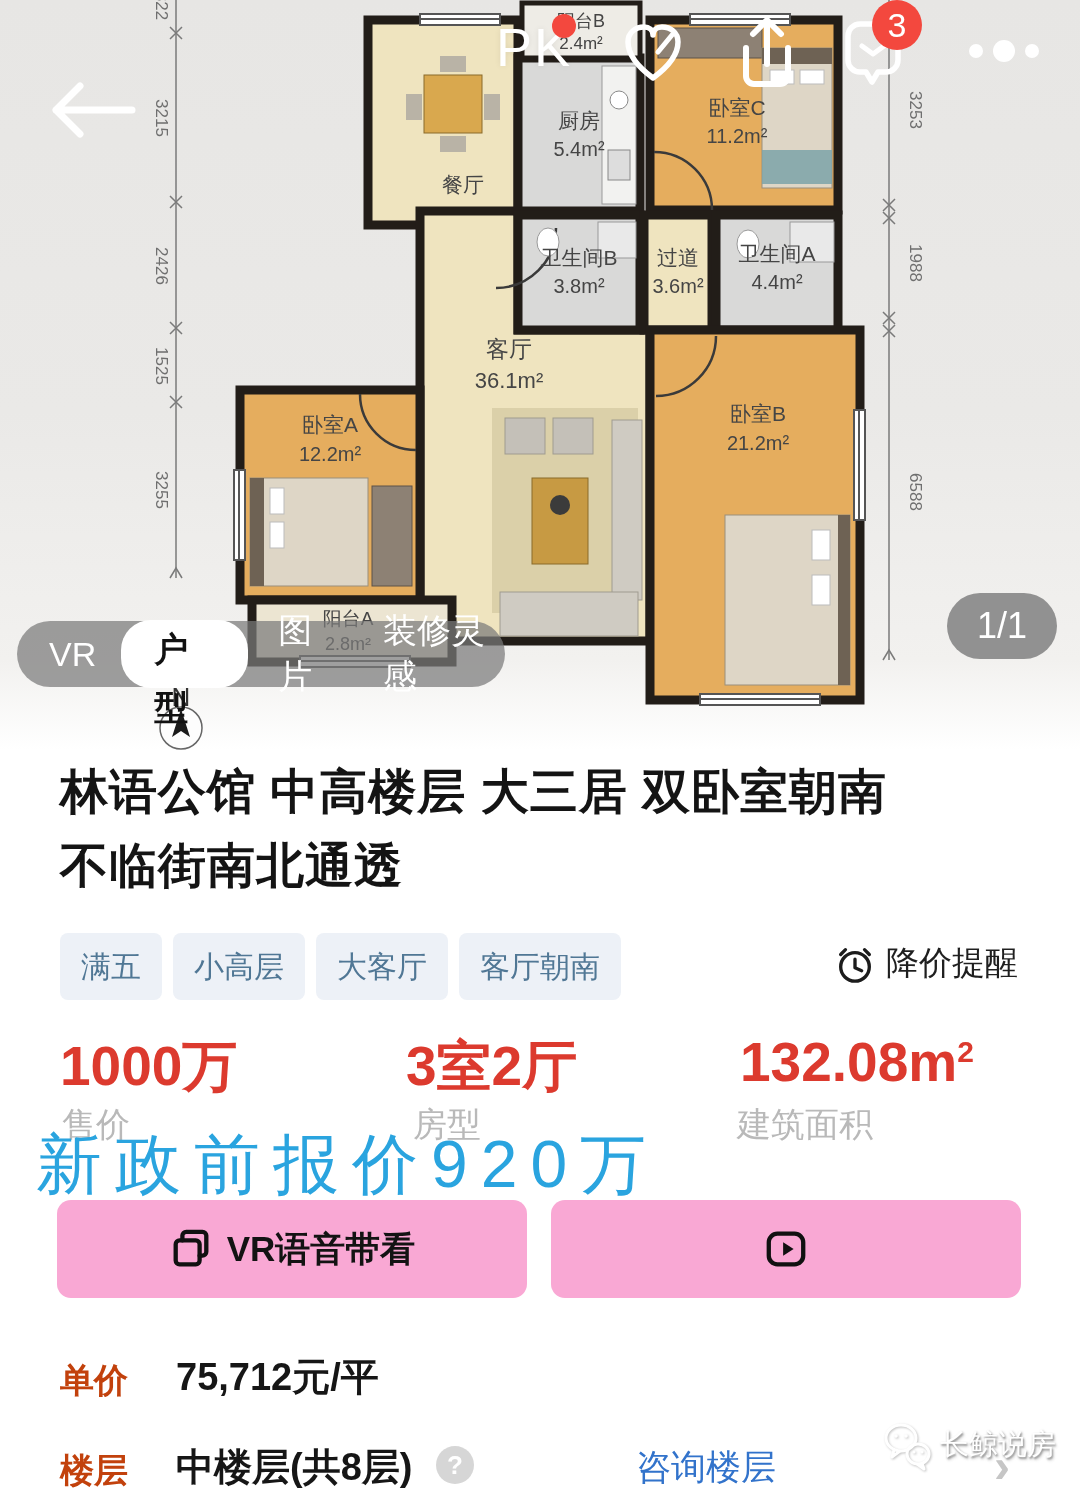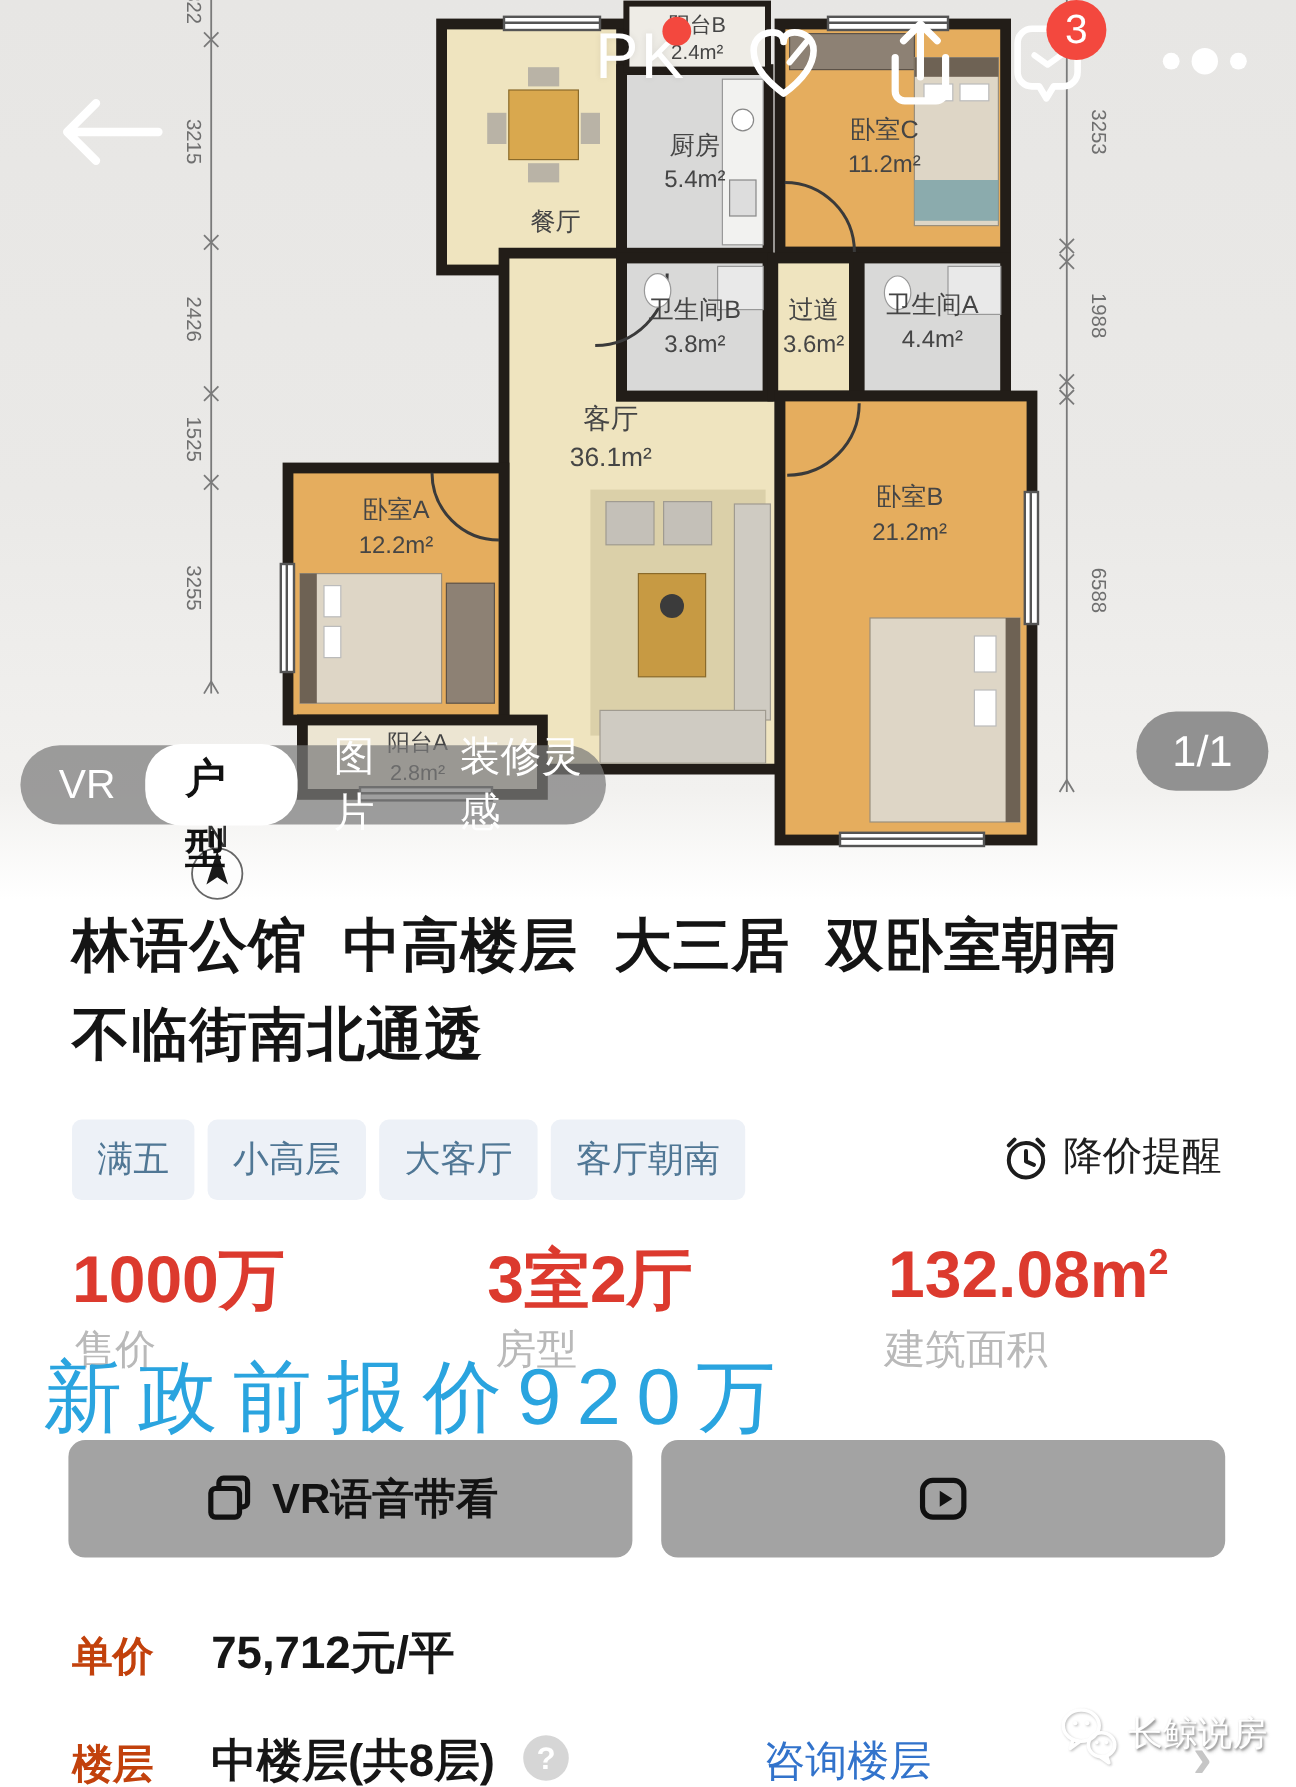--- a/index.html
+++ b/index.html
@@ -37,40 +37,40 @@
   .tab-pics{margin-left:30px;}
   .tab-deco{margin-left:44px;}
   .pager{
     position:absolute;left:947px;top:593px;width:110px;height:66px;
     background:rgba(128,128,128,.85);border-radius:34px;color:#fff;font-size:36px;
     display:flex;align-items:center;justify-content:center;text-align:center;
   }
   
   .title{
     position:absolute;left:60px;top:755px;width:965px;
-    font-size:48px;font-weight:700;color:#141414;line-height:74px;letter-spacing:1px;font-family:Liberation Mono, monospace;
+    font-size:48px;font-weight:700;color:#141414;line-height:74px;letter-spacing:1px;
   }
   .tags{position:absolute;left:60px;top:933px;display:flex;gap:11px;text-align:center;}
   .tag{
     background:#edf1f7;color:#507795;font-size:30px;height:67px;line-height:67px;
     padding:0 21px;border-radius:8px;white-space:nowrap;
   }
   .alert{
     position:absolute;right:62px;top:941px;display:flex;align-items:center;gap:10px;
     color:#1f1f1f;font-size:33px;
   }
   .stat-value{position:absolute;top:1030px;font-size:55px;font-weight:700;color:#dc3a2e;white-space:nowrap;}
   .stat-value sup{font-size:30px;}
   .stat-label{position:absolute;top:1102px;font-size:34px;color:#b9b9b9;white-space:nowrap;}
   .note{
     position:absolute;left:36px;top:1120px;font-size:66px;color:#2aa4df;
     letter-spacing:13px;white-space:nowrap;
   }
   .btn{
-    position:absolute;top:1200px;width:470px;height:98px;background:#a3a3a3;border-radius:14px;
+    position:absolute;top:1200px;width:470px;height:98px;background:#f9a8d4;border-radius:14px;
     display:flex;align-items:center;justify-content:center;gap:14px;
     font-size:35px;font-weight:700;color:#131313;
   }
   .btn1{left:57px;} .btn2{left:551px;}
   .row-label{position:absolute;font-size:34px;color:#c2410c;font-weight:bold;}
   .row-value{position:absolute;font-size:38px;font-weight:700;color:#161616;white-space:nowrap;}
   .help{
     position:absolute;left:436px;top:1446px;width:38px;height:38px;border-radius:50%;
     background:#d6d6d6;color:#fff;font-size:26px;font-weight:700;
     display:flex;align-items:center;justify-content:center;

